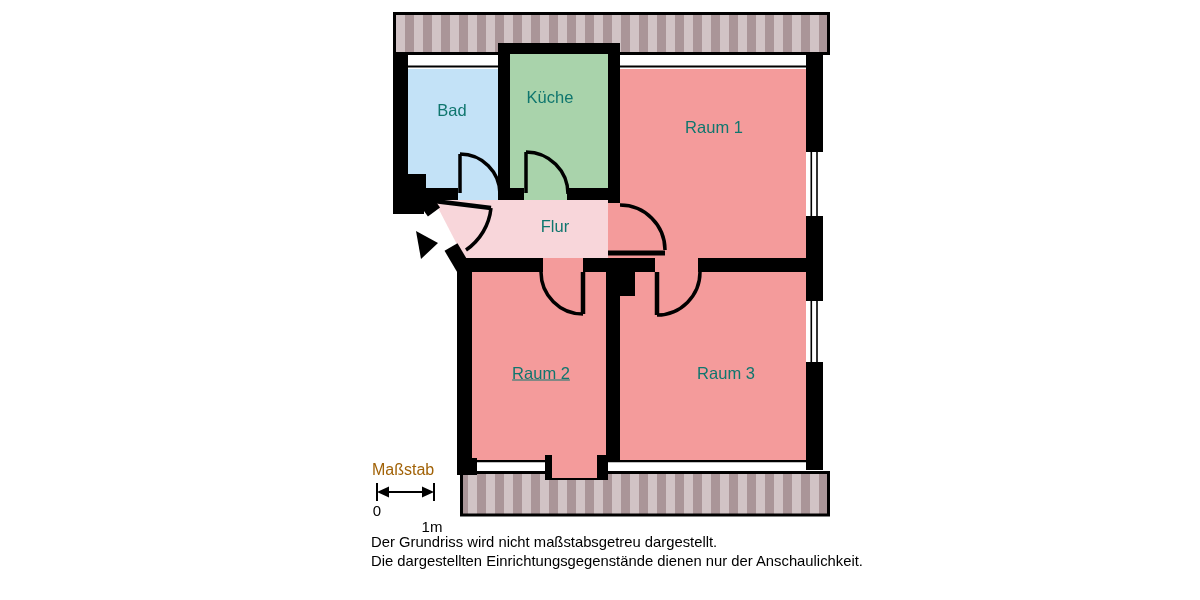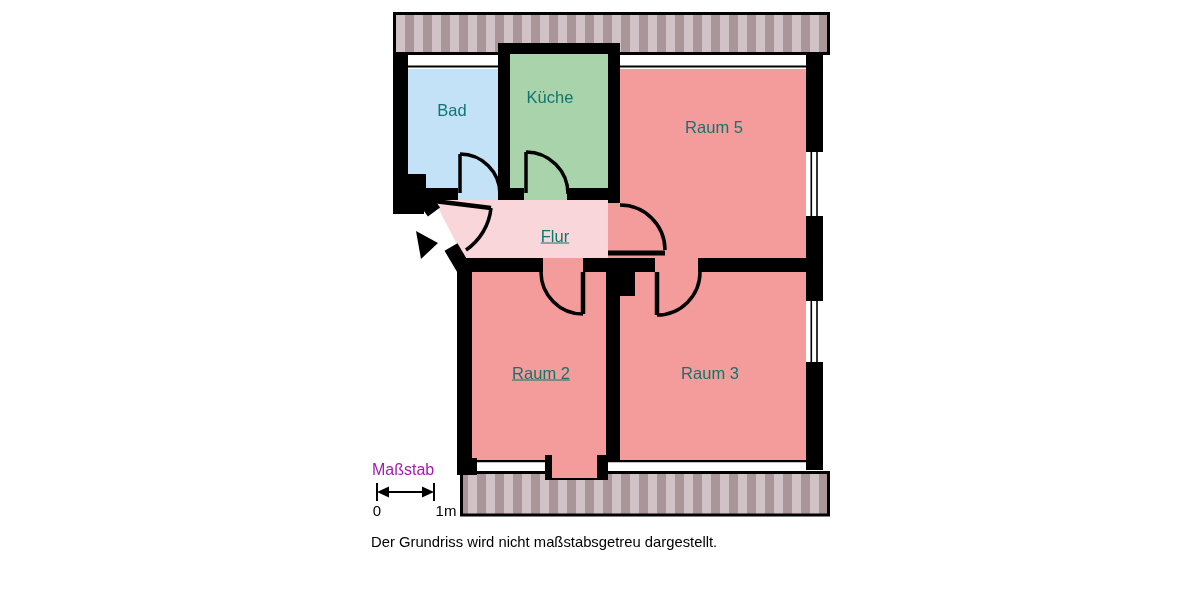--- a/index.html
+++ b/index.html
@@ -1,23 +1,23 @@
 <!DOCTYPE html>
 <html><head>
 <meta charset="utf-8">
 <style>
   html,body{margin:0;padding:0;background:#ffffff;}
   .canvas{position:relative;width:1200px;height:600px;background:#ffffff;overflow:hidden;
           font-family:"Liberation Sans","DejaVu Sans",sans-serif;}
   .plan-svg{position:absolute;left:0;top:0;}
   .room-label{position:absolute;transform:translate(-50%,-50%);font-size:16.5px;color:#0f766e;white-space:nowrap;}
-  .scale-title{position:absolute;left:372px;top:461px;font-size:16px;color:#a21caf;}
+  .scale-title{position:absolute;left:372px;top:461px;font-size:16px;color:#a16207;}
   .scale-num{position:absolute;top:502px;font-size:15px;color:#000;transform:translateX(-50%);}
   .scale-num.zero{left:377px;}
-  .scale-num.one{left:446px;}
+  .scale-num.one{left:432px;margin-top:16px;}
   .disclaimer{position:absolute;left:371px;top:517px;font-size:14.8px;line-height:18.6px;color:#000;white-space:nowrap;margin-top:16px;}
 </style>
 </head>
 <body>
 
 <div class="canvas">
 
   <svg class="plan-svg" width="1200" height="600" viewBox="0 0 1200 600">
     <defs>
       <pattern id="hatch" width="18" height="12" patternUnits="userSpaceOnUse">
@@ -97,26 +97,27 @@
       <line x1="377" y1="483" x2="377" y2="501"></line>
       <line x1="434" y1="483" x2="434" y2="501"></line>
       <line x1="382" y1="492" x2="429" y2="492"></line>
       <polygon points="377,492 389,486.5 389,497.5" fill="#000" stroke="none"></polygon>
       <polygon points="434,492 422,486.5 422,497.5" fill="#000" stroke="none"></polygon>
     </g>
   </svg>
 
   <div class="room-label" style="left:452px;top:110px;">Bad</div>
   <div class="room-label" style="left:550px;top:97px;">Küche</div>
-  <div class="room-label" style="left:714px;top:127px;">Raum 5</div>
-  <div class="room-label" style="left:555px;top:236px;text-decoration:underline;">Flur</div>
+  <div class="room-label" style="left:714px;top:127px;">Raum 1</div>
+  <div class="room-label" style="left:555px;top:226px;">Flur</div>
   <div class="room-label" style="left:541px;top:373px;text-decoration:underline;">Raum 2</div>
-  <div class="room-label" style="left:710px;top:373px;text-align:right;">Raum 3</div>
+  <div class="room-label" style="left:726px;top:373px;text-align:right;">Raum 3</div>
 
   <div class="scale-title">Maßstab</div>
   <div class="scale-num zero">0</div>
   <div class="scale-num one">1m</div>
 
   <div class="disclaimer">
     <div>Der Grundriss wird nicht maßstabsgetreu dargestellt.</div>
+    <div>Die dargestellten Einrichtungsgegenstände dienen nur der Anschaulichkeit.</div>
   </div>
 
 </div>
 
 </body></html>

